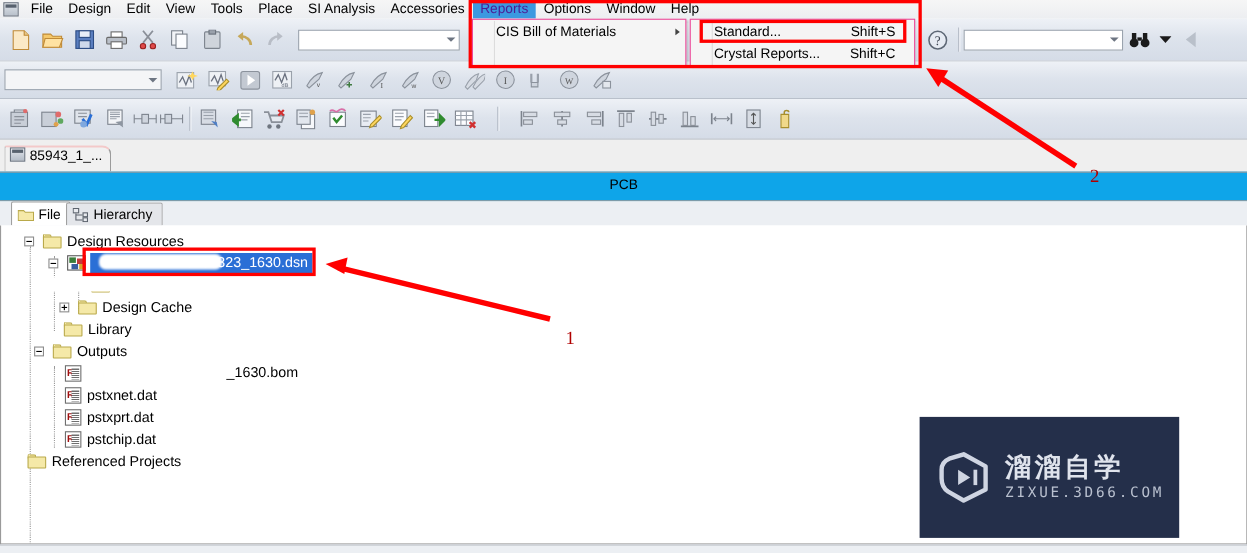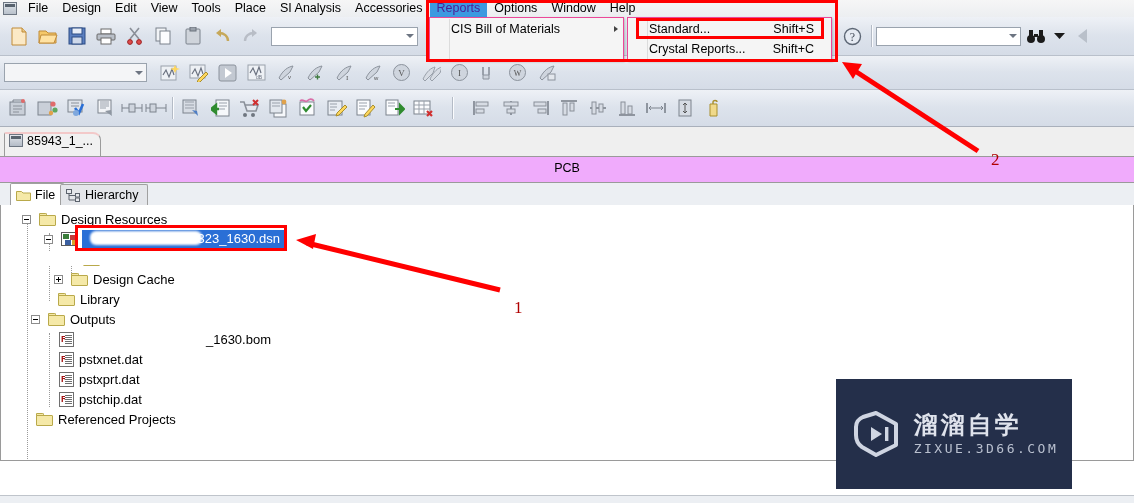--- a/index.html
+++ b/index.html
@@ -99,21 +99,21 @@
     width:14px;height:13px;margin-right:4px;flex:none;
     background:linear-gradient(180deg,#e2e6ec,#b4bcc7);border:1px solid #6d7682;
     box-sizing:border-box;position:relative;
   }
   .doctab .tabico:after{content:"";position:absolute;left:1px;top:1px;right:1px;height:3px;background:#58626e;}
   .doctab .tablbl{font-size:12.5px;white-space:nowrap;}
 
   
   .pcbbar{
     position:absolute;left:0;top:156px;width:1134px;height:27px;
-    background:#f0abfc;border-top:1px solid #9a9a9a;border-bottom:1px solid #9a9a9a;
+    background:#0ea5e9;border-top:1px solid #9a9a9a;border-bottom:1px solid #9a9a9a;
     box-sizing:border-box;
   }
   .pcbbar .pcblbl{
     position:absolute;left:0;right:0;top:4px;text-align:center;font-size:12.5px;
   }
 
   
   .paneltabs{
     position:absolute;left:0;top:183px;width:1134px;height:22px;background:#eceff3;
   }
@@ -121,21 +121,21 @@
     position:absolute;top:1px;height:21px;display:flex;align-items:center;
     padding:0 8px 0 5px;box-sizing:border-box;font-size:12.5px;
     border:1px solid #a0a0a0;border-bottom:none;border-radius:2px 2px 0 0;
   }
   .ptab.active{background:#fff;top:0;height:22px;}
   .ptab.inactive{background:#e4e6ea;}
   .ptab .pico{width:14px;height:12px;margin-right:5px;flex:none;position:relative;}
 
   
   .treepanel{
-    position:absolute;left:0;top:205px;width:1134px;height:256px;
+    position:absolute;left:0;top:205px;width:1134px;height:290px;
     background:#fff;border:1px solid #9a9a9a;border-top:none;box-sizing:border-box;
     overflow:hidden;
   }
   .tree{position:relative;padding:4px 0 0 0;}
   .tnode{
     position:relative;height:20px;display:flex;align-items:center;
     font-size:13px;white-space:nowrap;
   }
   .tnode .plusbox{
     width:9px;height:9px;border:1px solid #8c8c8c;background:#fff;
@@ -840,21 +840,21 @@
       </div>
       <div class="tnode" style="padding-left:58px">
         <span class="rfile">R<em></em></span>
         <span class="tlabel">pstxprt.dat</span>
       </div>
       <div class="tnode" style="padding-left:58px">
         <span class="rfile">R<em></em></span>
         <span class="tlabel">pstchip.dat</span>
       </div>
 
-      <div class="tnode" style="padding-left:35px">
+      <div class="tnode" style="padding-left:24px">
         <span class="folder">
             <b></b>
             <i></i>
           </span>
         <span class="tlabel">Referenced Projects</span>
       </div>
     </div>
   </div>
 
   <div class="statusbar"></div>

